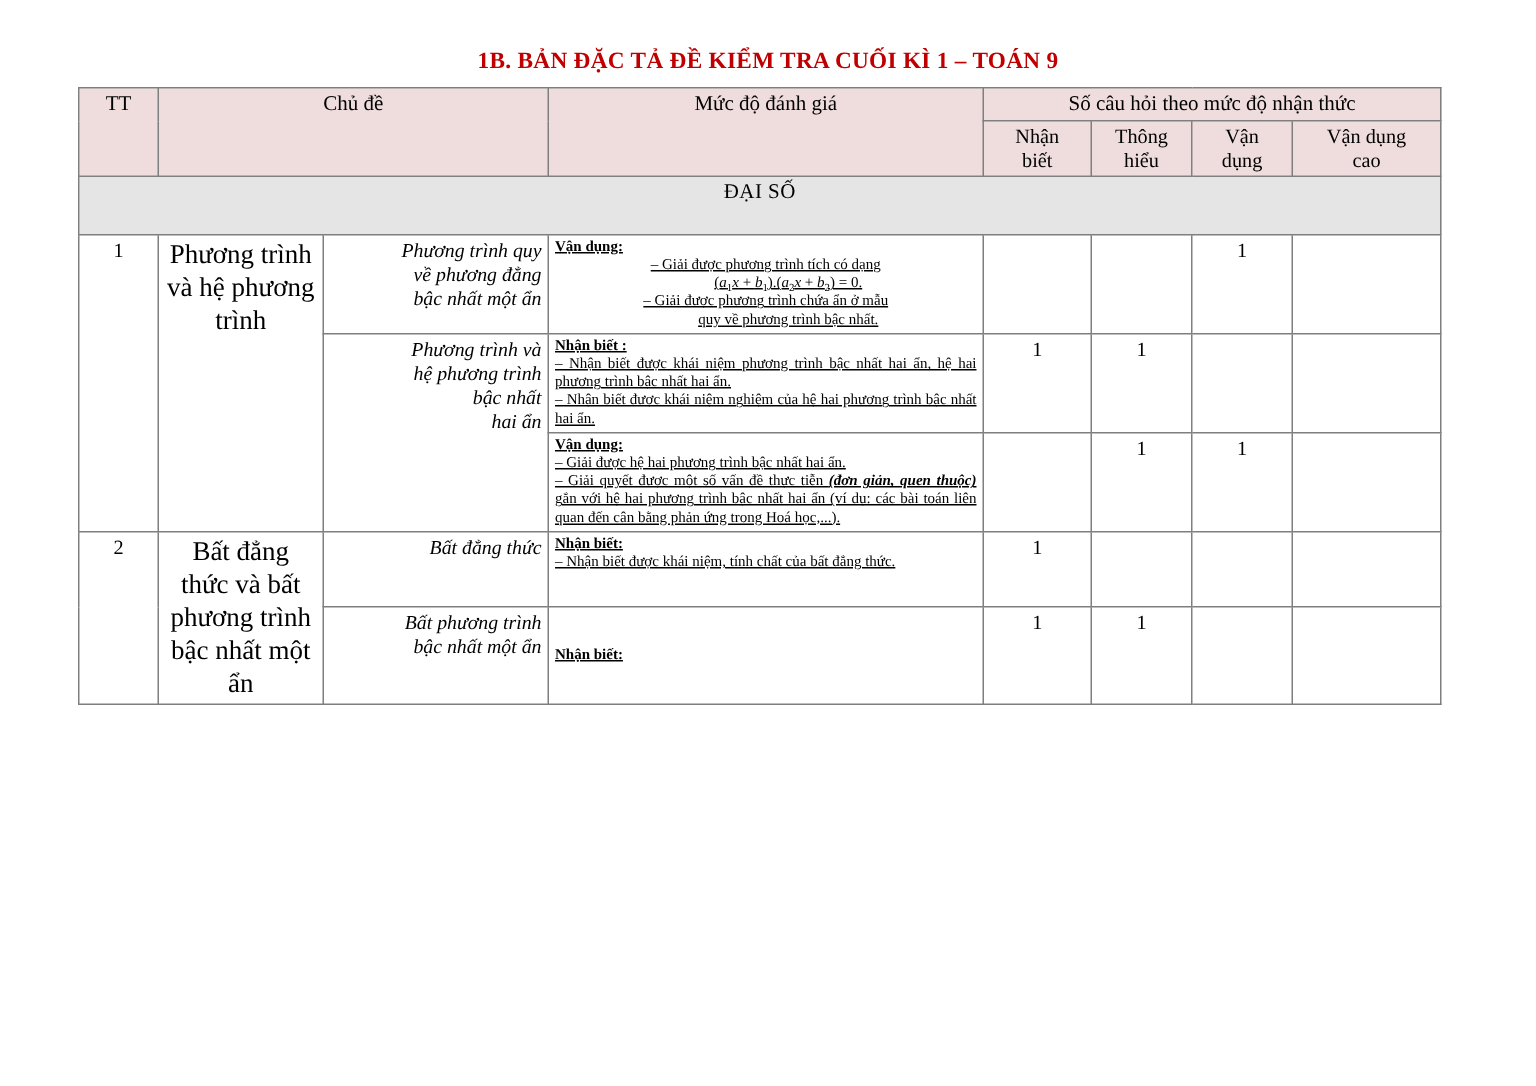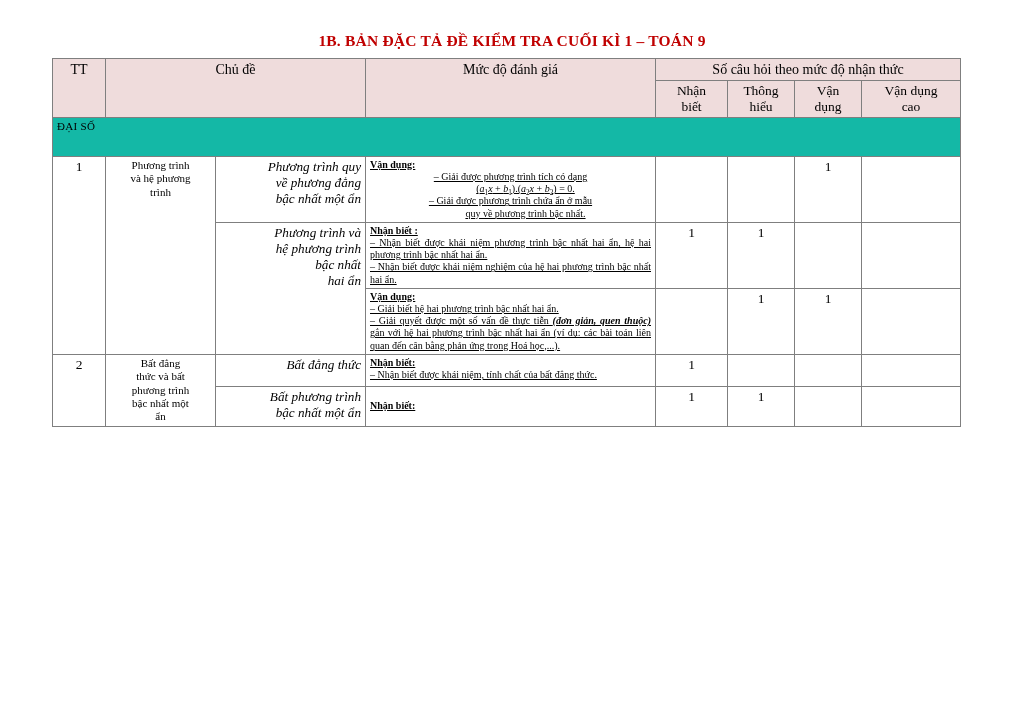--- a/index.html
+++ b/index.html
@@ -68,41 +68,41 @@
     font-size: 14px;
     padding: 4px 3px;
   }
   .hdr th.sub {
     font-size: 13.5px;
     line-height: 1.18;
   }
 
   
   td.section-band {
-    background: #14b8a6;
-    text-align: left;
-    vertical-align: middle;
-    font-weight: bold;
-    font-size: 11px;
+    background: #e5e5e5;
+    text-align: center;
+    vertical-align: middle;
+    font-weight: bold;
+    font-size: 14px;
     height: 34px;
     letter-spacing: 0.3px;
   }
 
   
   td.tt {
     text-align: center;
     vertical-align: middle;
     font-weight: bold;
     font-size: 13.5px;
   }
   td.topic {
     text-align: center;
     vertical-align: middle;
     font-weight: bold;
-    font-size: 11px;
+    font-size: 18px;
     line-height: 1.3;
     padding: 3px 4px;
   }
   td.subtopic {
     text-align: right;
     vertical-align: middle;
     font-weight: bold;
     font-style: italic;
     font-size: 13.2px;
     line-height: 1.3;
@@ -247,21 +247,21 @@
           </td>
           <td class="count">1</td>
           <td class="count">1</td>
           <td class="count"></td>
           <td class="count"></td>
         </tr>
 
         <tr>
           <td class="level">
             <span class="lvl-head">Vận dụng:</span>
-            <span class="lvl-line nojust">– Giải biết hệ hai phương trình bậc nhất hai ẩn.</span>
+            <span class="lvl-line nojust">– Giải được hệ hai phương trình bậc nhất hai ẩn.</span>
             <span class="lvl-line"><span>– Giải quyết được một số vấn đề thực tiễn </span><span class="bi">(đơn giản, quen thuộc)</span><span> gắn với hệ hai phương trình bậc nhất hai ẩn (ví dụ: các bài toán liên quan đến cân bằng phản ứng trong Hoá học,...).</span></span>
           </td>
           <td class="count"></td>
           <td class="count">1</td>
           <td class="count">1</td>
           <td class="count"></td>
         </tr>
 
         <tr>
           <td class="tt" rowspan="2">2</td>

